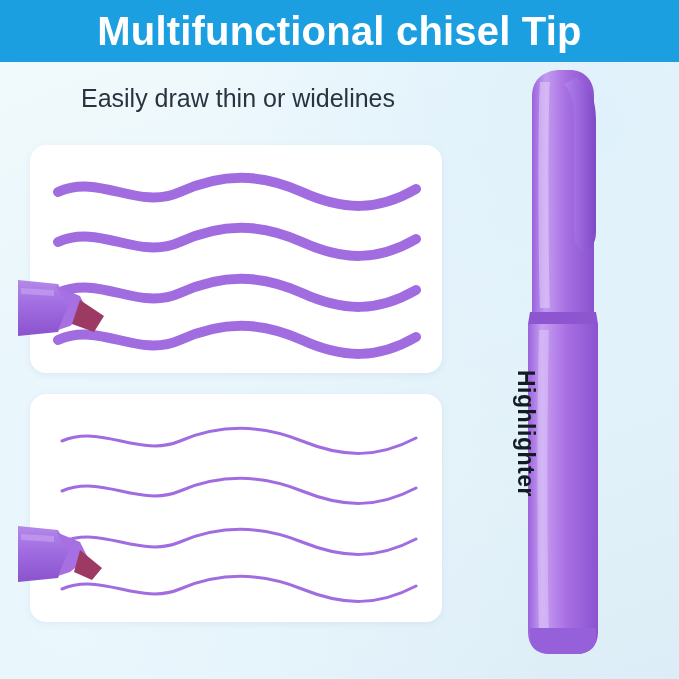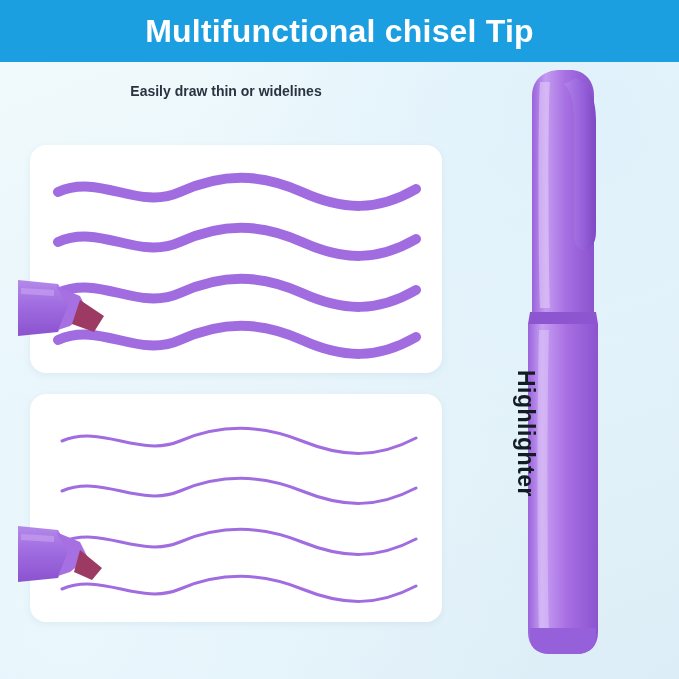--- a/index.html
+++ b/index.html
@@ -30,36 +30,36 @@
     top: 0;
     width: 679px;
     height: 62px;
     background: #1b9fe0;
     display: flex;
     align-items: center;
     justify-content: center;
   }
   .banner-title {
     color: #ffffff;
-    font-size: 32px;
+    font-size: 40px;
     font-weight: bold;
     letter-spacing: 0.2px;
     white-space: nowrap;
   }
 
   
   .subtitle {
     position: absolute;
-    left: 16px;
+    left: 28px;
     top: 82px;
     width: 420px;
     text-align: center;
     color: #2a3340;
-    font-size: 14px;
-    font-weight: bold;
+    font-size: 25px;
+    font-weight: normal;
     line-height: 1.32;
   }
 
   
   .card {
     position: absolute;
     background: #ffffff;
     border-radius: 16px;
     box-shadow: 0 2px 7px rgba(80,110,140,0.09);
   }

